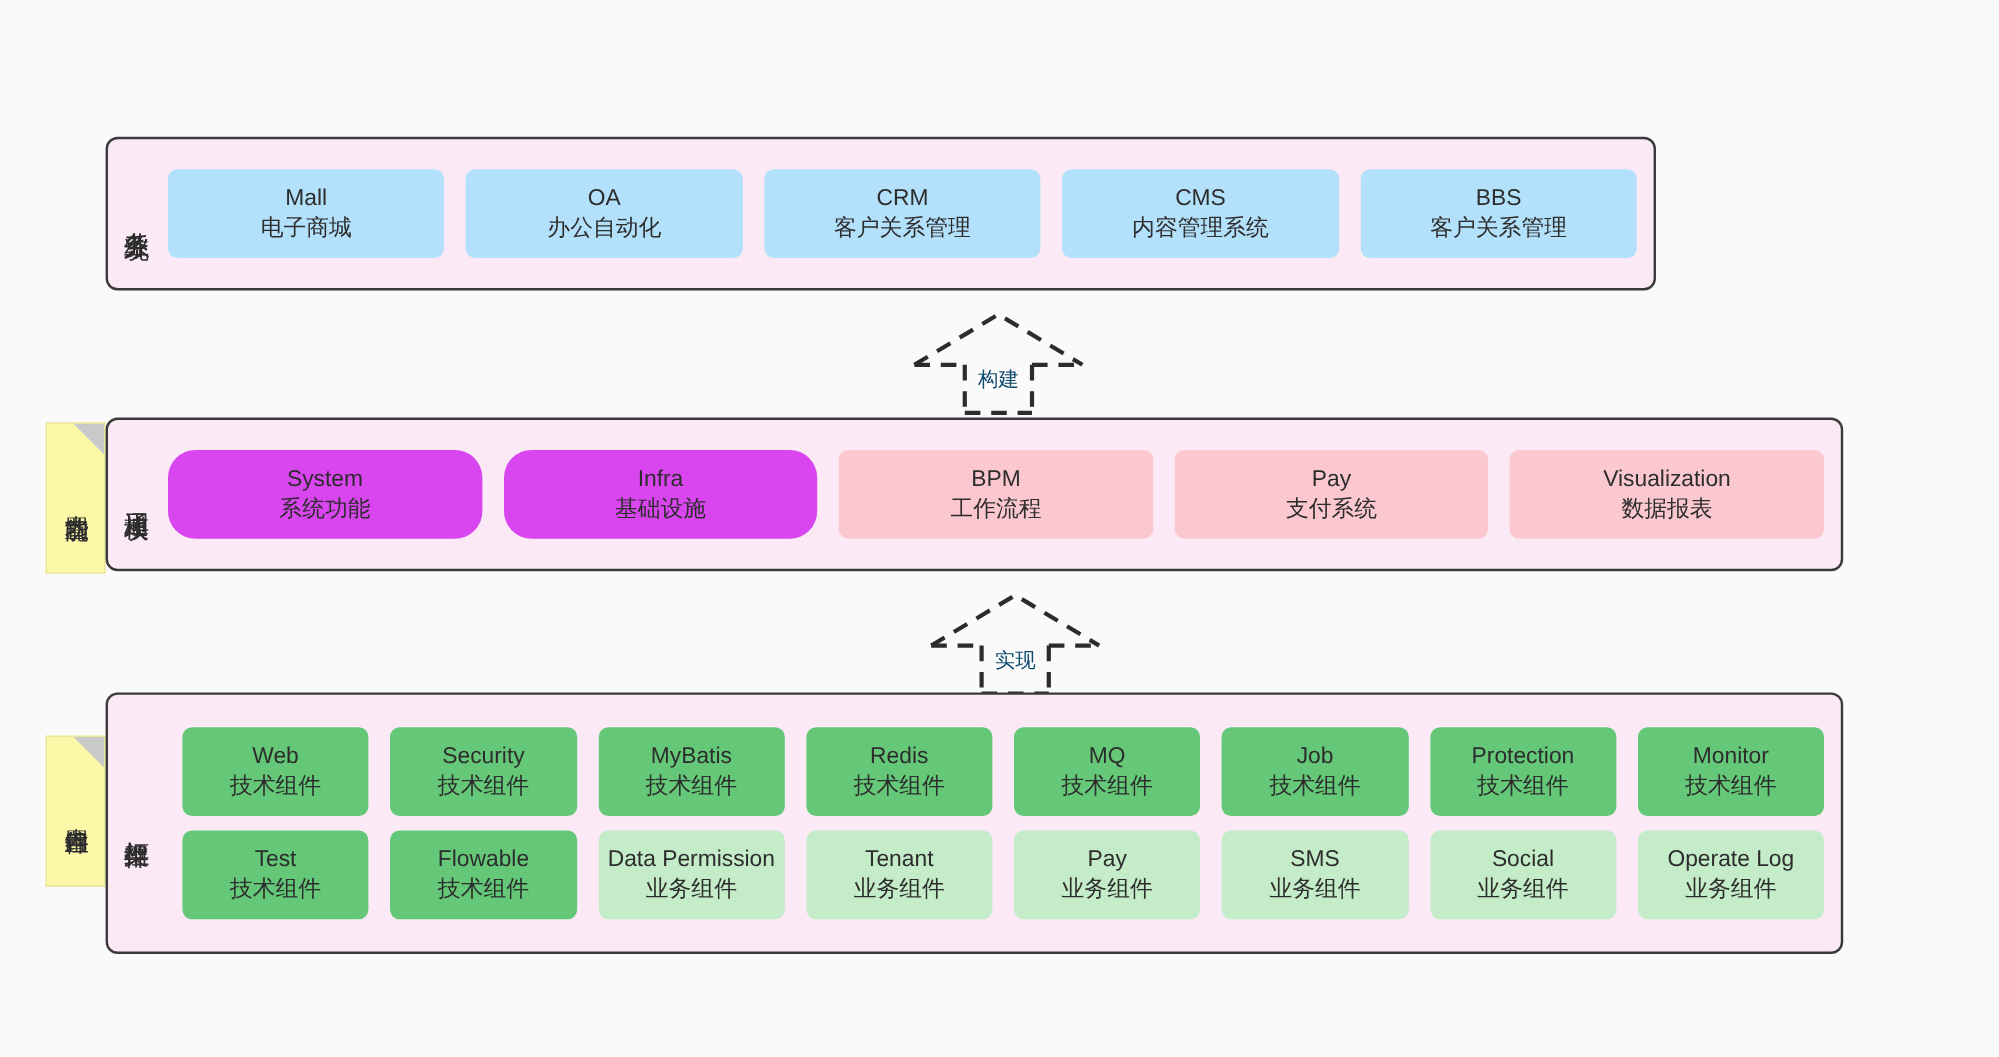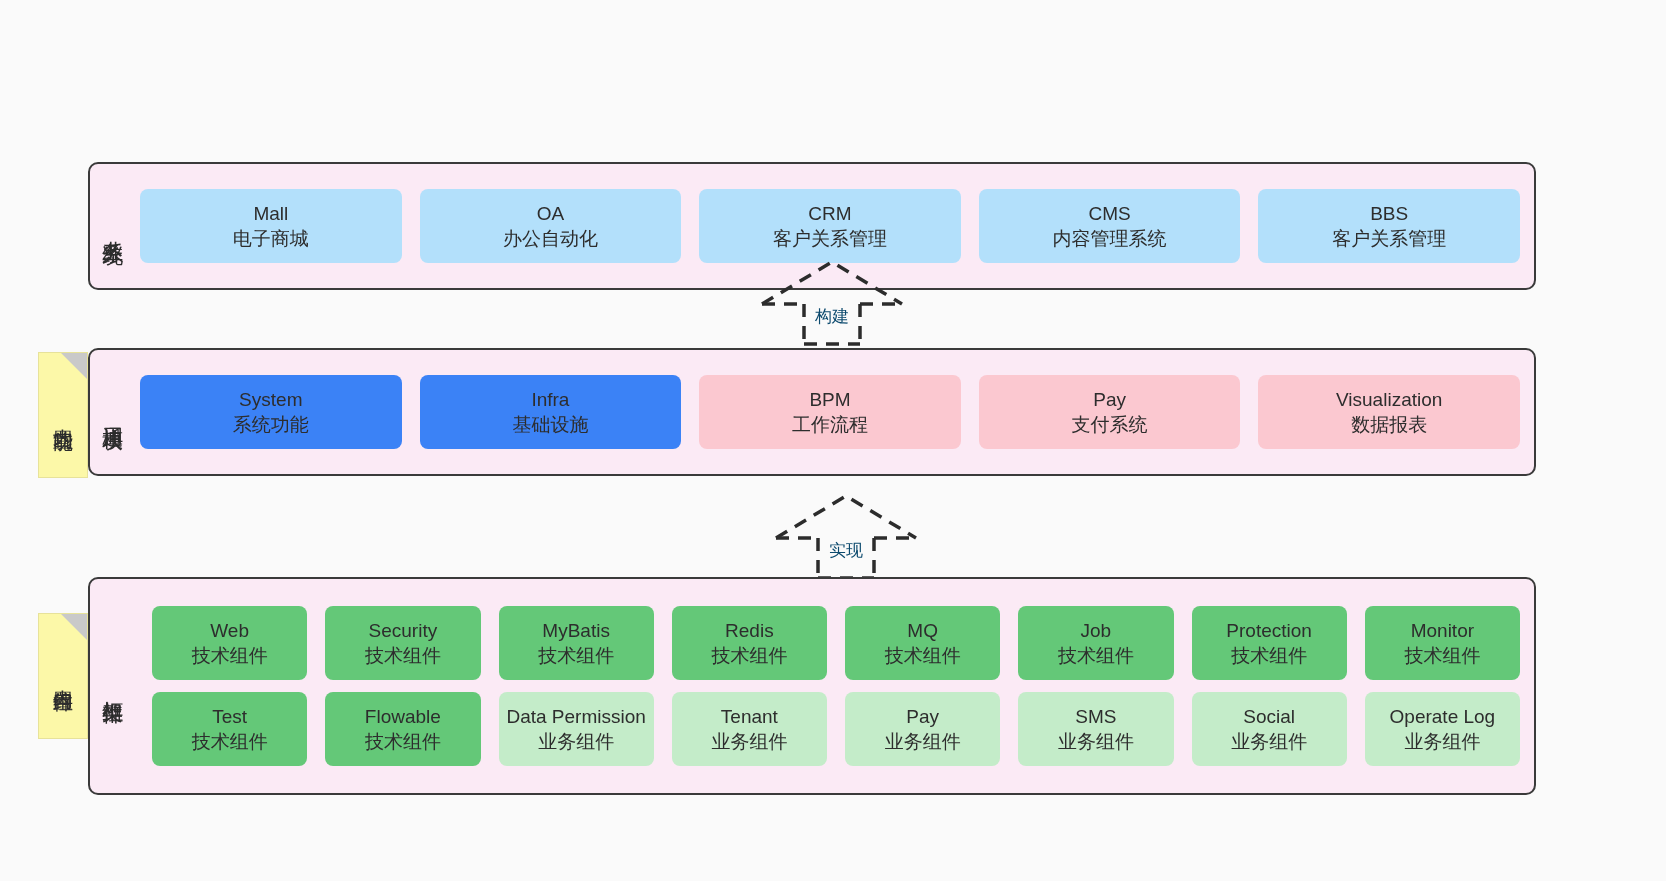--- a/index.html
+++ b/index.html
@@ -80,21 +80,21 @@
     line-height: 1.32;
     color: #2d2d2d;
     padding: 6px 4px;
     min-height: 74px;
   }
   .node .n-title { display: block; }
   .node .n-sub   { display: block; }
 
   
   .c-blue       { background: #b3e0fb; }
-  .c-red        { background: #3b82f6; }
+  .c-red        { background: #d946ef; border-radius: 23px; }
   .c-pink       { background: #fbc8d0; }
   .c-green      { background: #64c878; }
   .c-lightgreen { background: #c4ecc9; }
 
   
   .note {
     position: absolute;
     box-sizing: border-box;
     background: #fcf8a8;
     border: 1px solid #e7e29a;
@@ -129,21 +129,21 @@
     color: #0c4a6e;
     white-space: nowrap;
     transform: translate(-50%, -50%);
   }
 </style>
 </head>
 <body>
 
 <div id="canvas">
 
-  <div class="layer" id="layer-business-systems" style="left:88px; top:114px; width:1448px; height:128px;margin-top:48px;">
+  <div class="layer" id="layer-business-systems" style="left:88px; top:114px; width:1292px; height:128px;">
     <div class="layer-label">业务系统</div>
     <div class="layer-body">
       <div class="node-row">
         <div class="node c-blue">
           <span class="n-title">Mall</span>
           <span class="n-sub">电子商城</span>
         </div>
         <div class="node c-blue">
           <span class="n-title">OA</span>
           <span class="n-sub">办公自动化</span>

